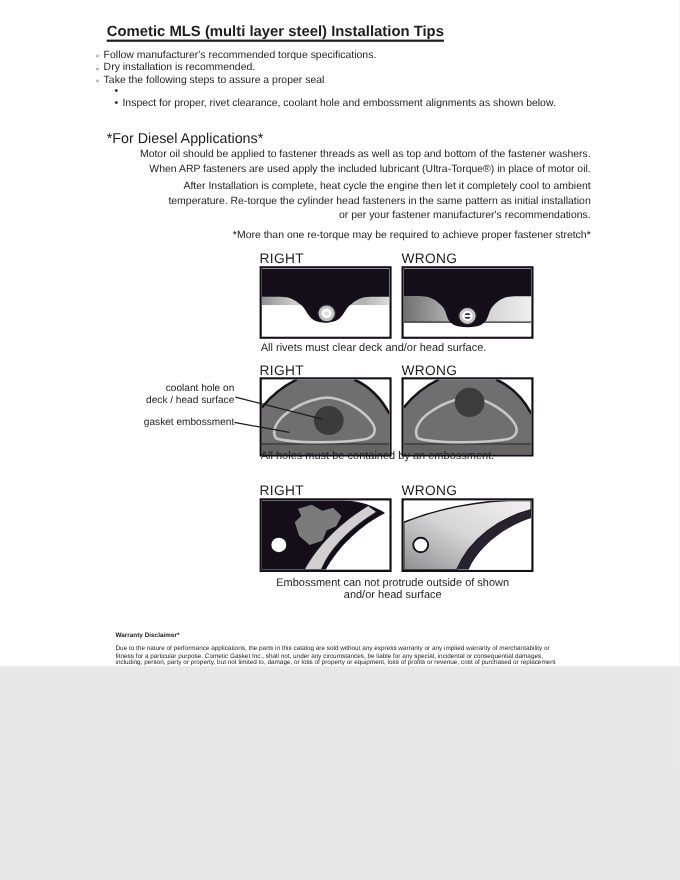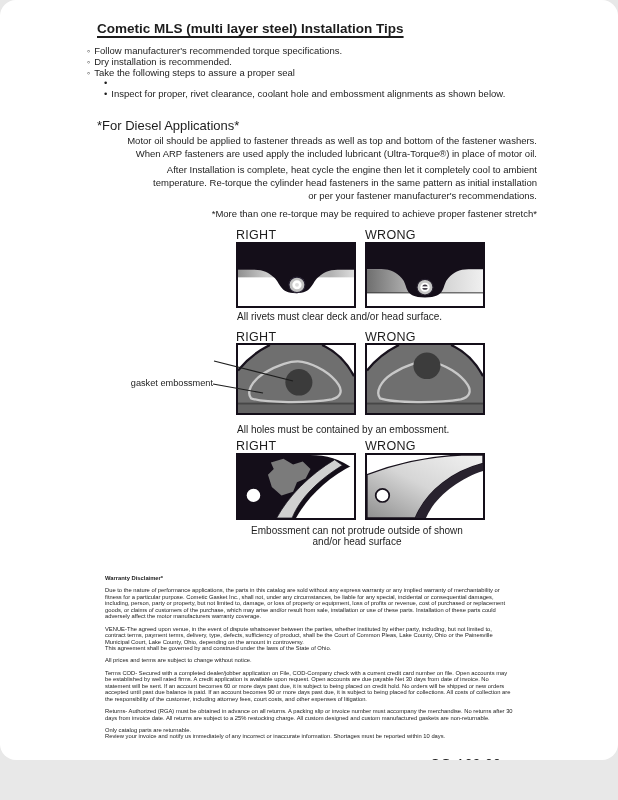--- a/index.html
+++ b/index.html
@@ -1,19 +1,19 @@
 <!DOCTYPE html>
 <html><head>
 <meta charset="utf-8">
 <style>
   html,body { margin:0; padding:0; background:#e8e8e8; }
   .page {
-    position:relative; width:618px; height:760px; margin:0 auto;
+    position:relative; width:618px; height:606px; margin:0 auto;
     background:#ffffff; overflow:hidden;
-    font-family:"Liberation Sans", sans-serif; color:#1d1d1d;border-radius:16px;
+    font-family:"Liberation Sans", sans-serif; color:#1d1d1d;
     -webkit-font-smoothing:antialiased;
   }
   .pre { white-space:pre-line; }
 
   .title {
     position:absolute; left:97px; top:21px;
     font-size:13.5px; font-weight:bold;
     text-decoration:underline; text-decoration-thickness:1.5px; text-underline-offset:3px;
   }
 
@@ -122,20 +122,22 @@
       <circle cx="60" cy="46" r="2.8" fill="#39333f"></circle>
       <rect x="56.8" y="45.1" width="6.4" height="1.8" fill="#ffffff"></rect>
     </svg>
   </div>
 
   <div class="caption" style="top:311px">All rivets must clear deck and/or head surface.</div>
 
   <div class="flabel" style="left:236px; top:330px">RIGHT</div>
   <div class="flabel" style="left:365px; top:330px">WRONG</div>
 
+  <div class="annot pre" style="top:347px">coolant hole on
+deck / head surface</div>
   <div class="annot" style="top:378px">gasket embossment</div>
 
   <div class="figbox" style="left:236px; top:343px; height:72px">
     <svg viewBox="0 0 120 72" preserveAspectRatio="none">
       <rect width="120" height="72" fill="#6f6f6f"></rect>
       <rect x="0" y="62" width="120" height="10" fill="#646464"></rect>
       <rect x="0" y="61" width="120" height="2" fill="#474747"></rect>
       <path d="M0 0 H33 C20 6.5 9 15.5 0 27 Z" fill="#ffffff"></path>
       <path d="M33 0 C20 6.5 9 15.5 0 27" fill="none" stroke="#18121d" stroke-width="2.4"></path>
       <path d="M87 0 H120 V33 C112 17.5 101 6.5 87 0 Z" fill="#ffffff"></path>
@@ -157,21 +159,21 @@
       <path d="M13.5 56.5 C8.5 50 14 38.5 26 30.5 C40 21 56 16 66.5 17.8 C81 20.5 97 31 104 42 C108.5 49 106 55.5 97 57.5 C74 61.5 28 61.5 13.5 56.5 Z" fill="none" stroke="#c8c8c8" stroke-width="2.4"></path>
       <circle cx="62" cy="22" r="14" fill="#3c3c3c"></circle>
     </svg>
   </div>
 
   <svg class="pointerlines" viewBox="0 0 100 45">
     <line x1="2" y1="6" x2="81" y2="26"></line>
     <line x1="1" y1="29" x2="51" y2="38"></line>
   </svg>
 
-  <div class="caption" style="top:424px">All holes must be contained by an embossment.</div>
+  <div class="caption" style="top:409px">All holes must be contained by an embossment.</div>
 
   <div class="flabel" style="left:236px; top:439px">RIGHT</div>
   <div class="flabel" style="left:365px; top:439px">WRONG</div>
 
   <div class="figbox" style="left:236px; top:453px; height:67px">
     <svg viewBox="0 0 120 67" preserveAspectRatio="none">
       <rect width="120" height="67" fill="#140e19"></rect>
       <path d="M75 0 H120 V15 C106 4.5 91 0 75 0 Z" fill="#ffffff"></path>
       <path d="M60 67 C72 45 92 24 120 10 L120 67 Z" fill="#ffffff"></path>
       <path d="M40 67 C52 44 74 21 100 5 L108 11 C84 26 64 46 56 67 Z" fill="#d0d0d0" stroke="#18121d" stroke-width="0.8"></path>

